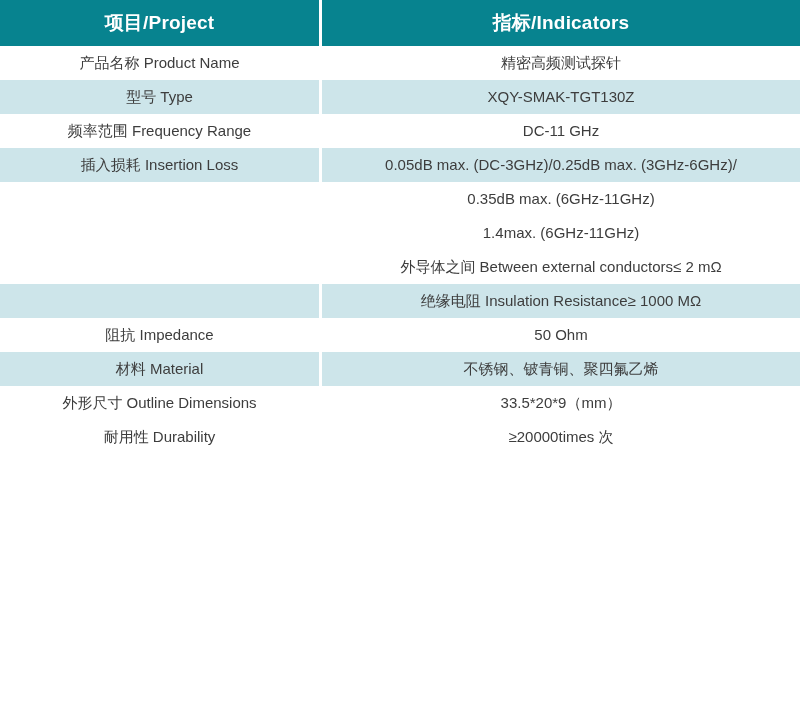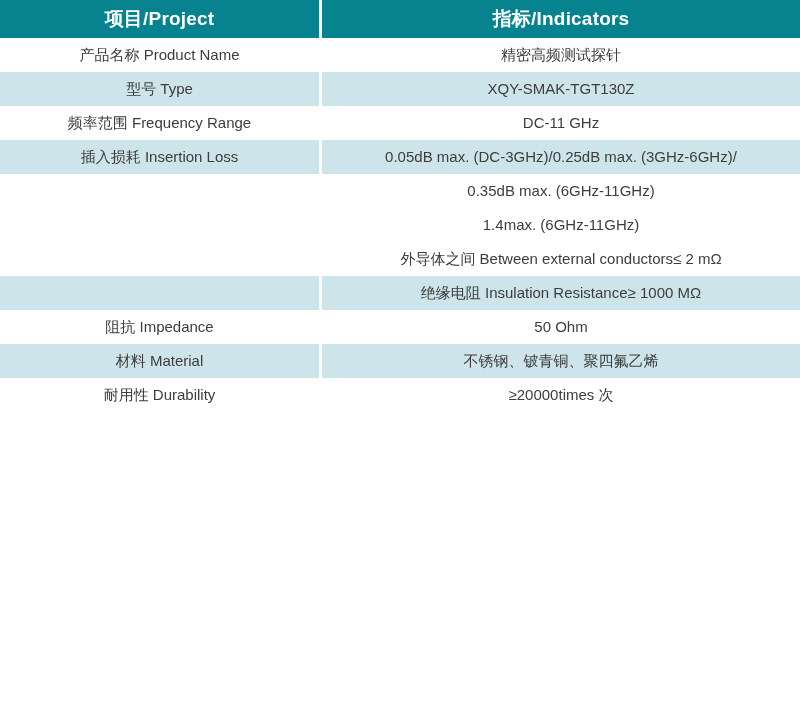--- a/index.html
+++ b/index.html
@@ -22,21 +22,21 @@
     border-spacing: 0;
     table-layout: fixed;
   }
 
   .spec-table col.col-project { width: 319px; }
   .spec-table col.col-gap     { width: 3px;   }
   .spec-table col.col-ind     { width: 478px; }
 
   
   thead th {
-    height: 38px;
+    height: 46px;
     padding: 0;
     background: #07838f;
     color: #ffffff;
     font-size: 19px;
     font-weight: bold;
     text-align: center;
     vertical-align: middle;
     letter-spacing: 0.2px;
   }
   thead th.gap-cell {
@@ -170,20 +170,29 @@
         <td>
           <span class="cell-text">材料 Material</span>
         </td>
         <td class="gap-cell"></td>
         <td>
           <span class="cell-text">不锈钢、铍青铜、聚四氟乙烯</span>
         </td>
       </tr>
       <tr class="row-plain">
         <td>
+          <span class="cell-text">外形尺寸 Outline Dimensions</span>
+        </td>
+        <td class="gap-cell"></td>
+        <td>
+          <span class="cell-text">33.5*20*9（mm）</span>
+        </td>
+      </tr>
+      <tr class="row-plain">
+        <td>
           <span class="cell-text">耐用性 Durability</span>
         </td>
         <td class="gap-cell"></td>
         <td>
           <span class="cell-text">≥20000times 次</span>
         </td>
       </tr>
     </tbody>
 </table>
 

